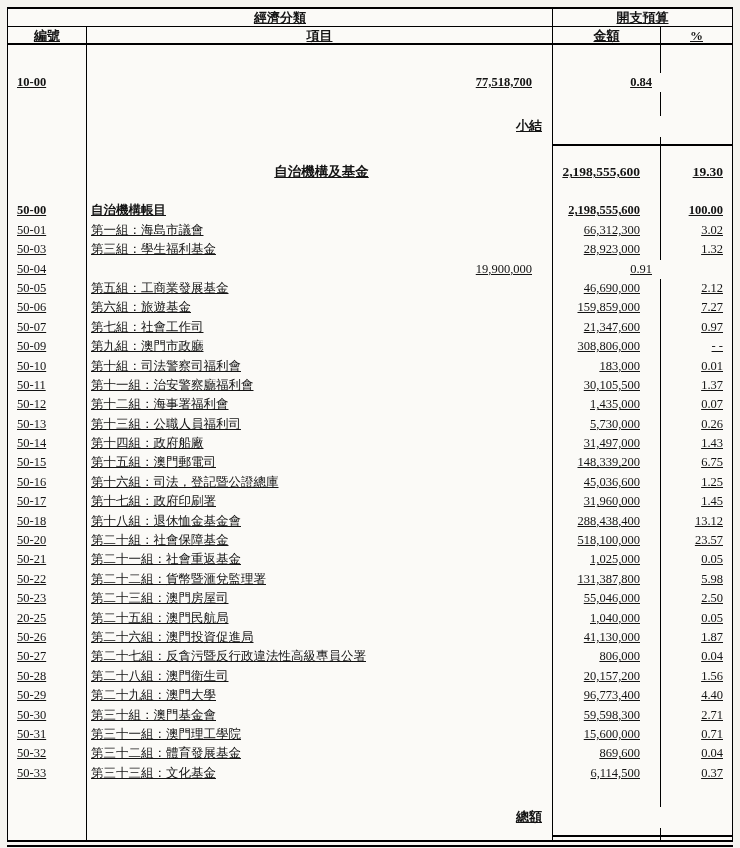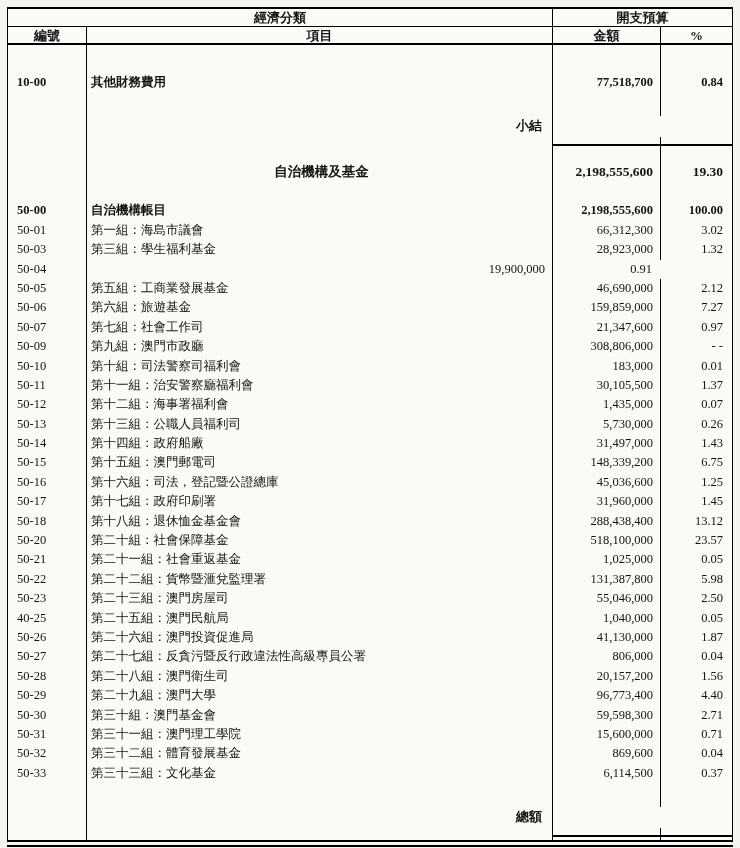--- a/index.html
+++ b/index.html
@@ -10,40 +10,41 @@
     color: #141414;
     font-family: "Liberation Serif", "DejaVu Serif", serif;
   }
   .page { position: relative; padding: 7px 0 0 7px; }
   .table {
     width: 726px;
     background: #fbfaf7;
     border: 1px solid #000;
     border-top-width: 2px;
     border-bottom-width: 2px;
+    text-decoration: underline;
   }
   .row { display: grid; grid-template-columns: 79px 466px 108px 71px; }
   .cell { border-right: 1px solid #000; overflow: hidden; white-space: nowrap; }
   .row .cell:last-child { border-right: 0; }
 
   .hgroup {
     grid-template-columns: 545px 179px;
     height: 18px; line-height: 17px;
     border-bottom: 1px solid #000;
     font-weight: 700; font-size: 13px; text-align: center;
   }
   .hcols {
     height: 18px; line-height: 17px;
     border-bottom: 2px solid #000;
     font-weight: 700; font-size: 13px;
   }
   .hcols .cell { text-align: center; padding: 0; }
 
   .c-item  { padding-left: 4px; }
-  .c-amount{ text-align: right; padding-right: 7px; }
+  .c-amount{ text-align: right; padding-right: 20px; }
   .c-pct   { text-align: right; padding-right: 9px; }
 
   .entry { height: 19.4px; line-height: 19.4px; font-size: 12.5px; }
   .entry .c-code { padding-left: 9px; }
   .bold  { font-weight: 700; }
 
   .subtotal, .total { height: 21px; line-height: 19px; font-weight: 700; font-size: 13px; }
   .subtotal .c-item, .total .c-item { text-align: right; padding-right: 10px; }
   .boxed { border-top: 1px solid #000; border-bottom: 1px solid #000; margin-top: 28px; }
 
@@ -73,21 +74,20 @@
 
     <div id="table-body">
         <div class="row spacer-row" style="height: 28px;">
           <div class="cell c-code"></div>
           <div class="cell c-item"></div>
           <div class="cell c-amount"></div>
           <div class="cell c-pct"></div>
         </div>
         <div class="row entry bold">
           <div class="cell c-code">10-00</div>
-          <div class="cell c-item">其他財務費用</div>
           <div class="cell c-amount">77,518,700</div>
           <div class="cell c-pct">0.84</div>
         </div>
         <div class="row spacer-row" style="height: 24px;">
           <div class="cell c-code"></div>
           <div class="cell c-item"></div>
           <div class="cell c-amount"></div>
           <div class="cell c-pct"></div>
         </div>
         <div class="row subtotal">
@@ -233,21 +233,21 @@
           <div class="cell c-amount">131,387,800</div>
           <div class="cell c-pct">5.98</div>
         </div>
         <div class="row entry">
           <div class="cell c-code">50-23</div>
           <div class="cell c-item">第二十三組：澳門房屋司</div>
           <div class="cell c-amount">55,046,000</div>
           <div class="cell c-pct">2.50</div>
         </div>
         <div class="row entry">
-          <div class="cell c-code">40-25</div>
+          <div class="cell c-code">20-25</div>
           <div class="cell c-item">第二十五組：澳門民航局</div>
           <div class="cell c-amount">1,040,000</div>
           <div class="cell c-pct">0.05</div>
         </div>
         <div class="row entry">
           <div class="cell c-code">50-26</div>
           <div class="cell c-item">第二十六組：澳門投資促進局</div>
           <div class="cell c-amount">41,130,000</div>
           <div class="cell c-pct">1.87</div>
         </div>

